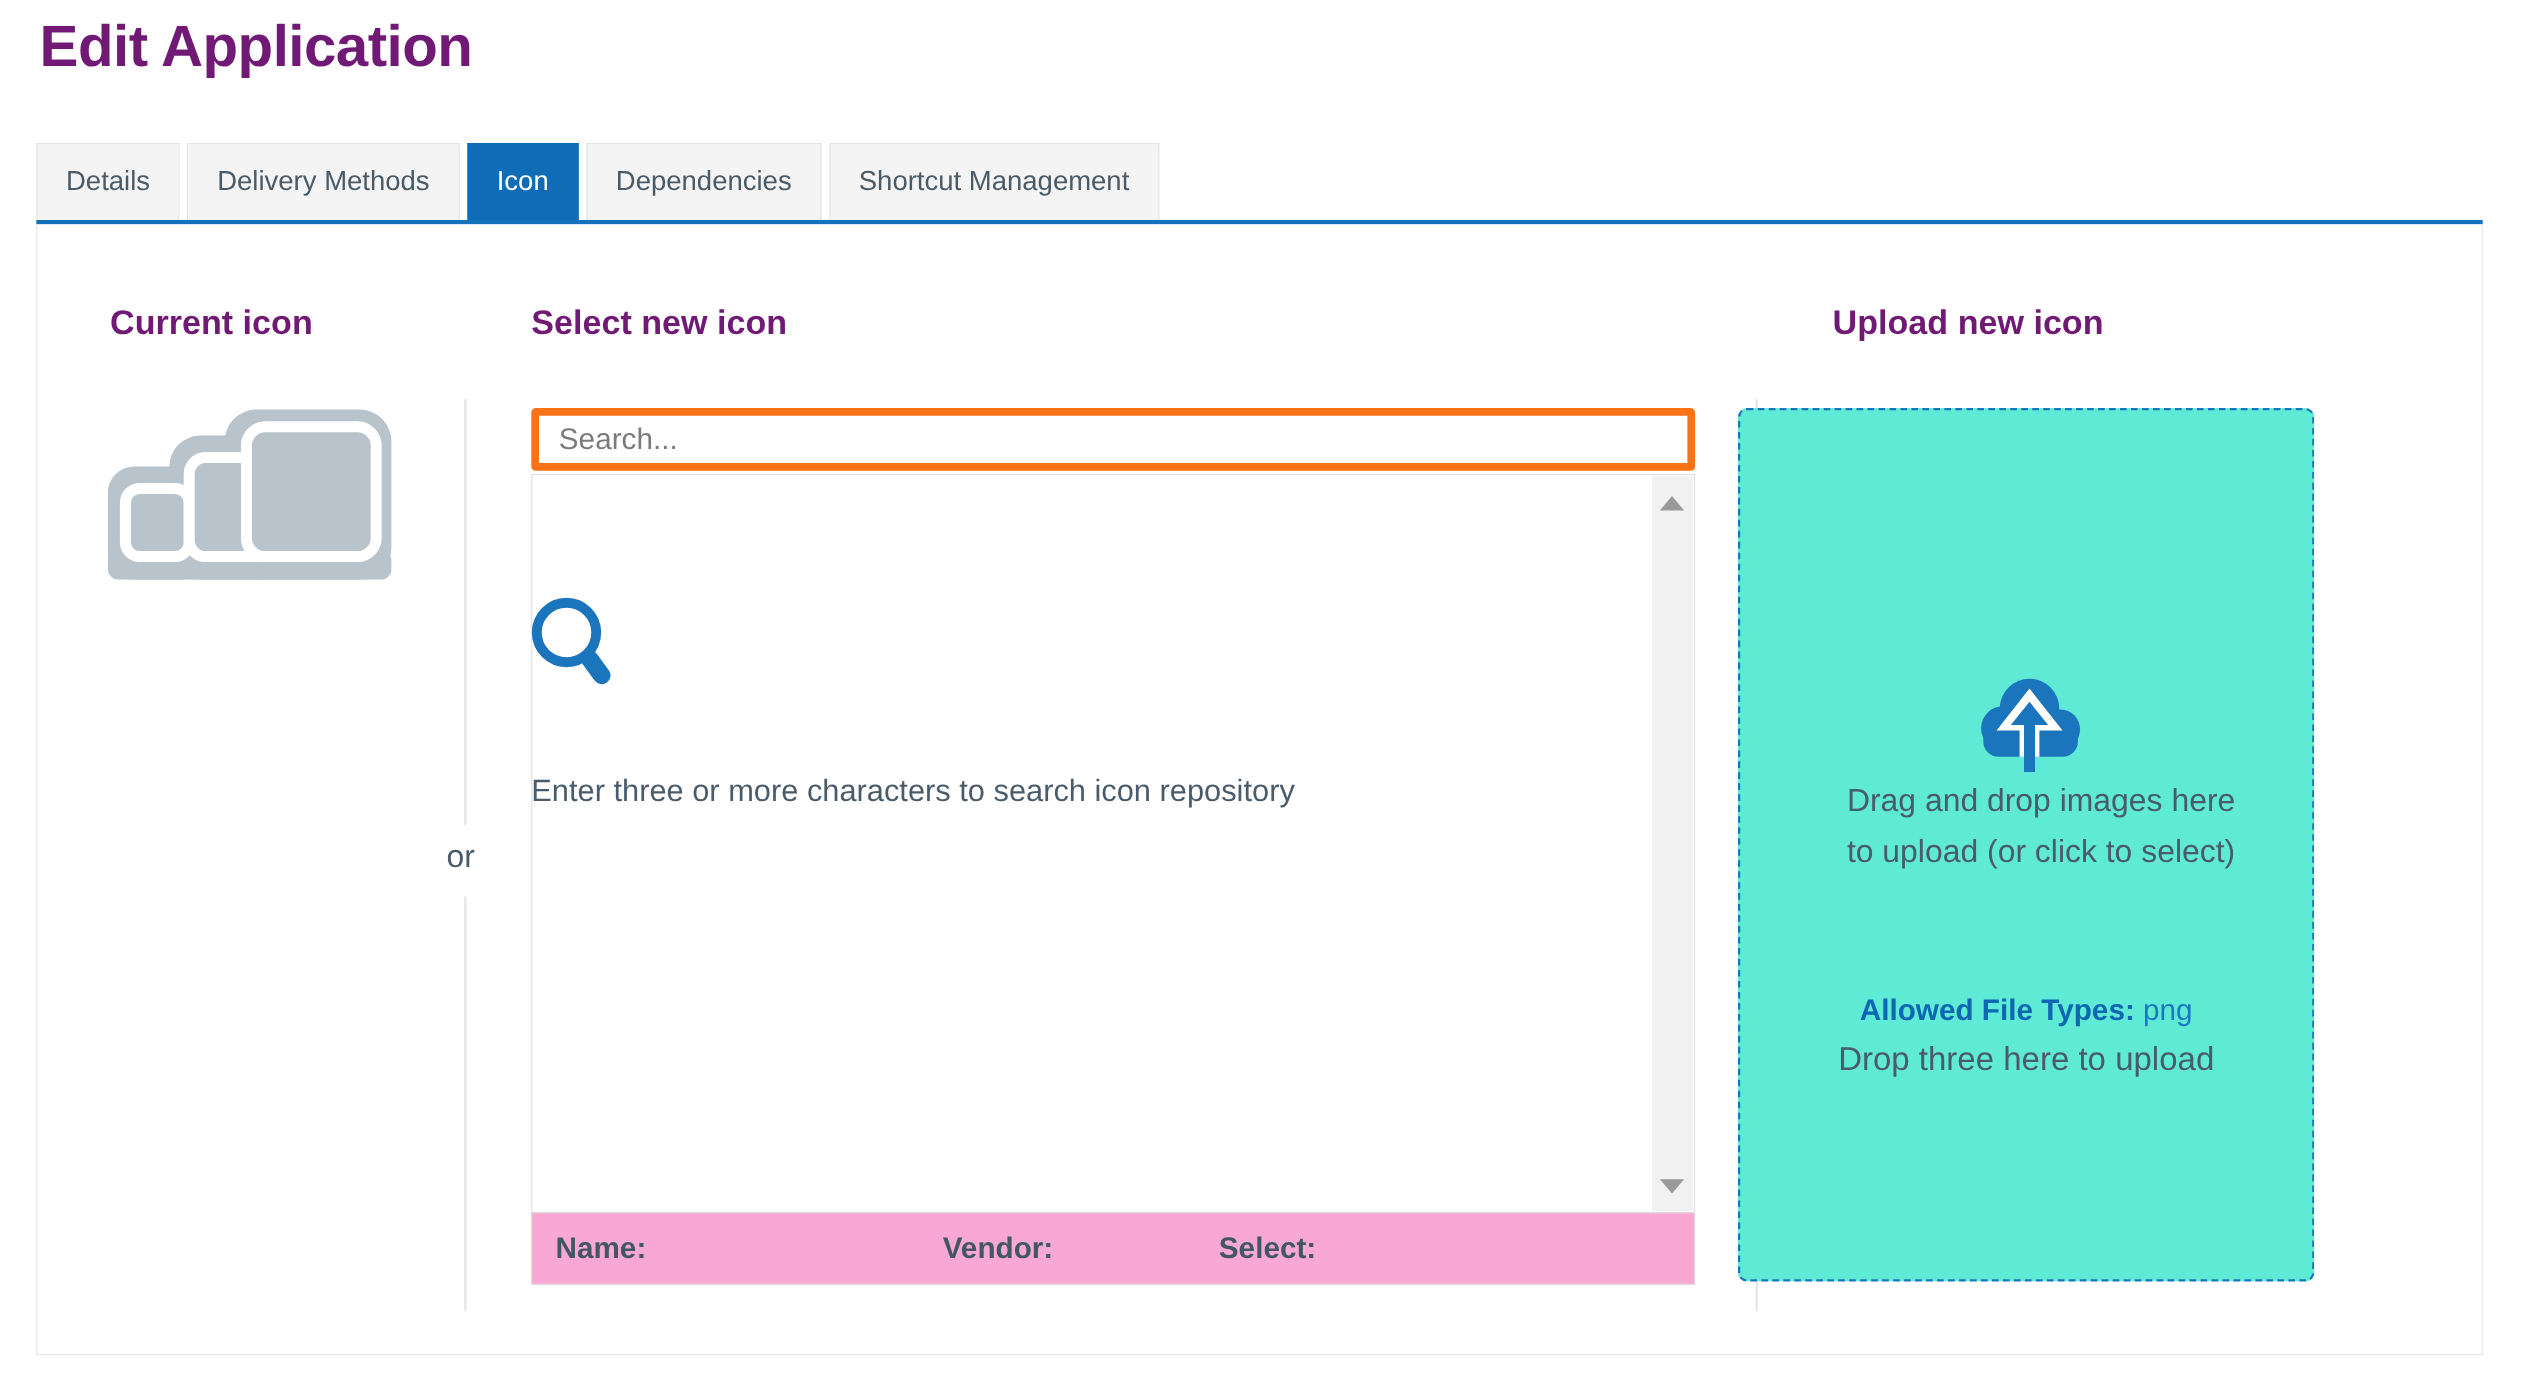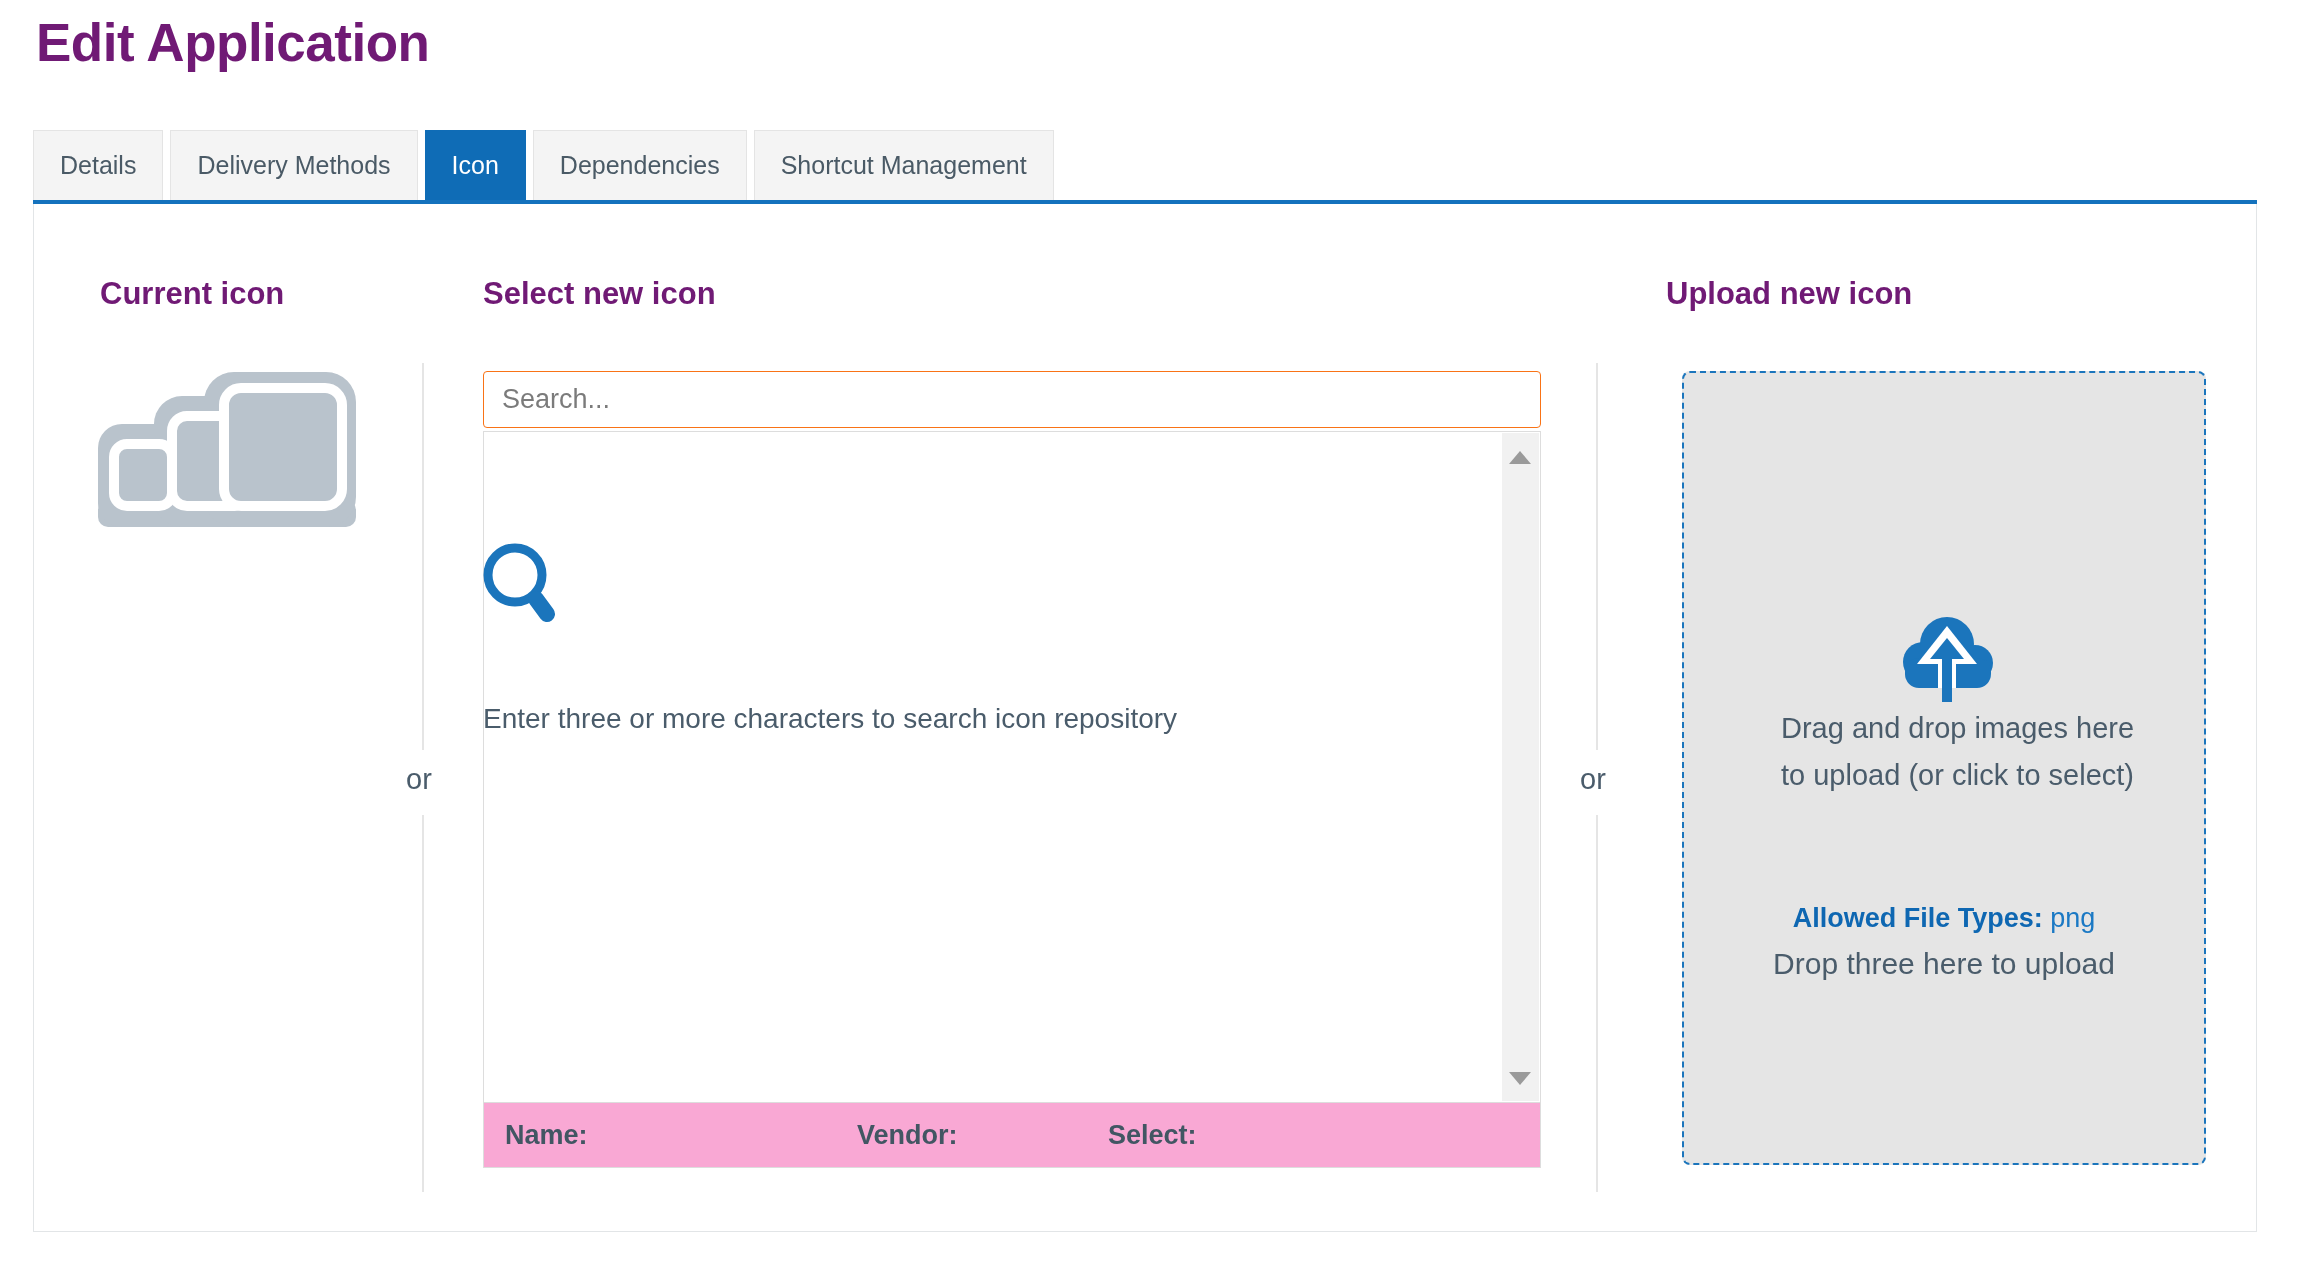--- a/index.html
+++ b/index.html
@@ -32,21 +32,21 @@
   
   .current-icon-svg { position:absolute; left:98px; top:372px; }
 
   
   .vline { position:absolute; width:2px; background:#e5e5e5; }
   .or-text { position:absolute; top:763px; font-size:29px; color:#4a5c6b; }
 
   
   .search-input {
     position:absolute; left:483px; top:371px; width:1058px; height:57px;
-    box-sizing:border-box; border:1px solid #f97316; border-radius:4px;
+    box-sizing:border-box; border:7px solid #f97316; border-radius:4px;
     padding:0 18px; font-family:"Liberation Sans", sans-serif;
     font-size:27px; color:#555; outline:none;
   }
   .search-input::placeholder { color:#7b7b7b; opacity:1; }
 
   .results-box {
     position:absolute; left:483px; top:431px; width:1058px; height:671px;
     box-sizing:border-box; border:1px solid #dddddd; border-bottom:none; background:#fff;
   }
   .scrollbar-track {
@@ -70,23 +70,23 @@
     position:absolute; left:483px; top:1102px; width:1058px; height:66px;
     box-sizing:border-box; border:1px solid #dddddd; background:#f9a8d4;
   }
   .footer-label { position:absolute; top:17px; font-size:27px; font-weight:700; color:#425663; }
   .footer-name    { left:21px; }
   .footer-vendor  { left:373px; }
   .footer-version { left:624px; }
 
   
   .dropzone {
-    position:absolute; left:1682px; top:371px; width:524px; height:794px;
+    position:absolute; left:1580px; top:371px; width:524px; height:794px;
     box-sizing:border-box; border:2px dashed #1b75bc; border-radius:8px;
-    background:#e5e5e5; cursor:pointer;
+    background:#5eead4; cursor:pointer;
   }
   .upload-cloud { position:absolute; left:213px; top:233px; }
   .drop-instructions {
     position:absolute; left:97px; top:332px; width:356px;
     font-size:29px; line-height:47px; color:#4a5c6b; text-align:left;
   }
   .allowed-line {
     position:absolute; left:0; top:530px; width:100%; text-align:center;
     font-size:27px; color:#1b79c4;
   }

